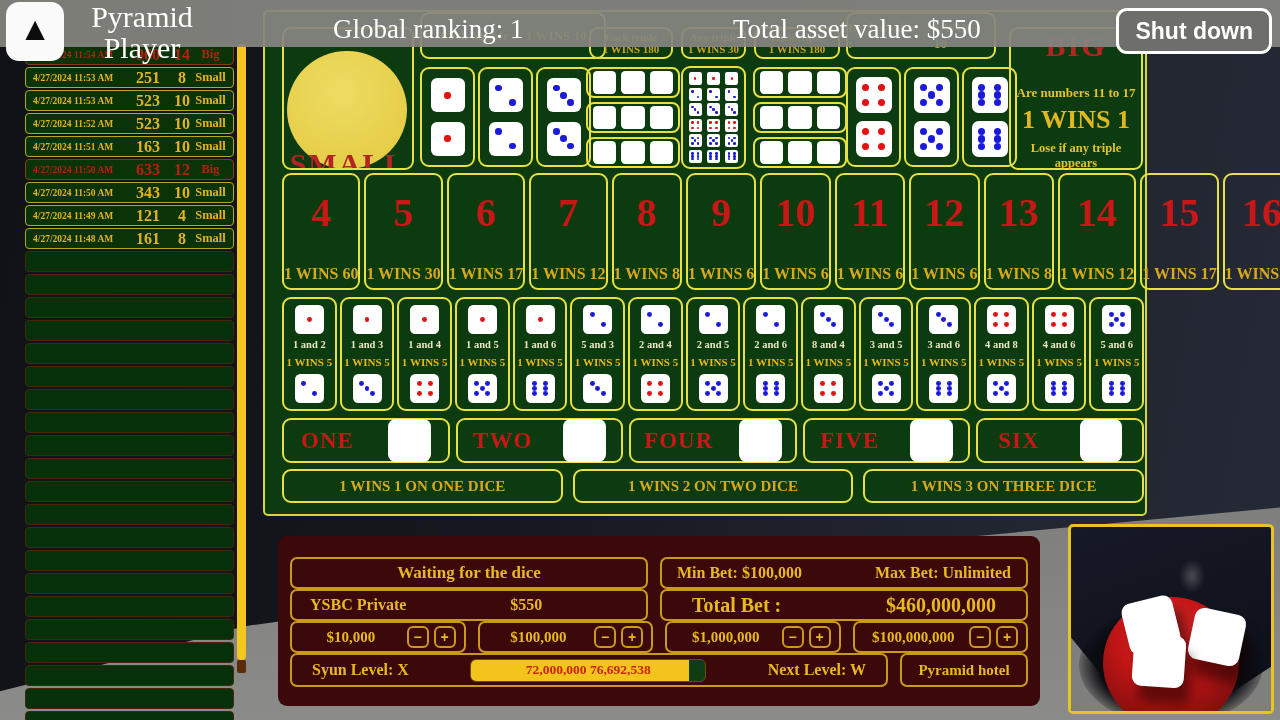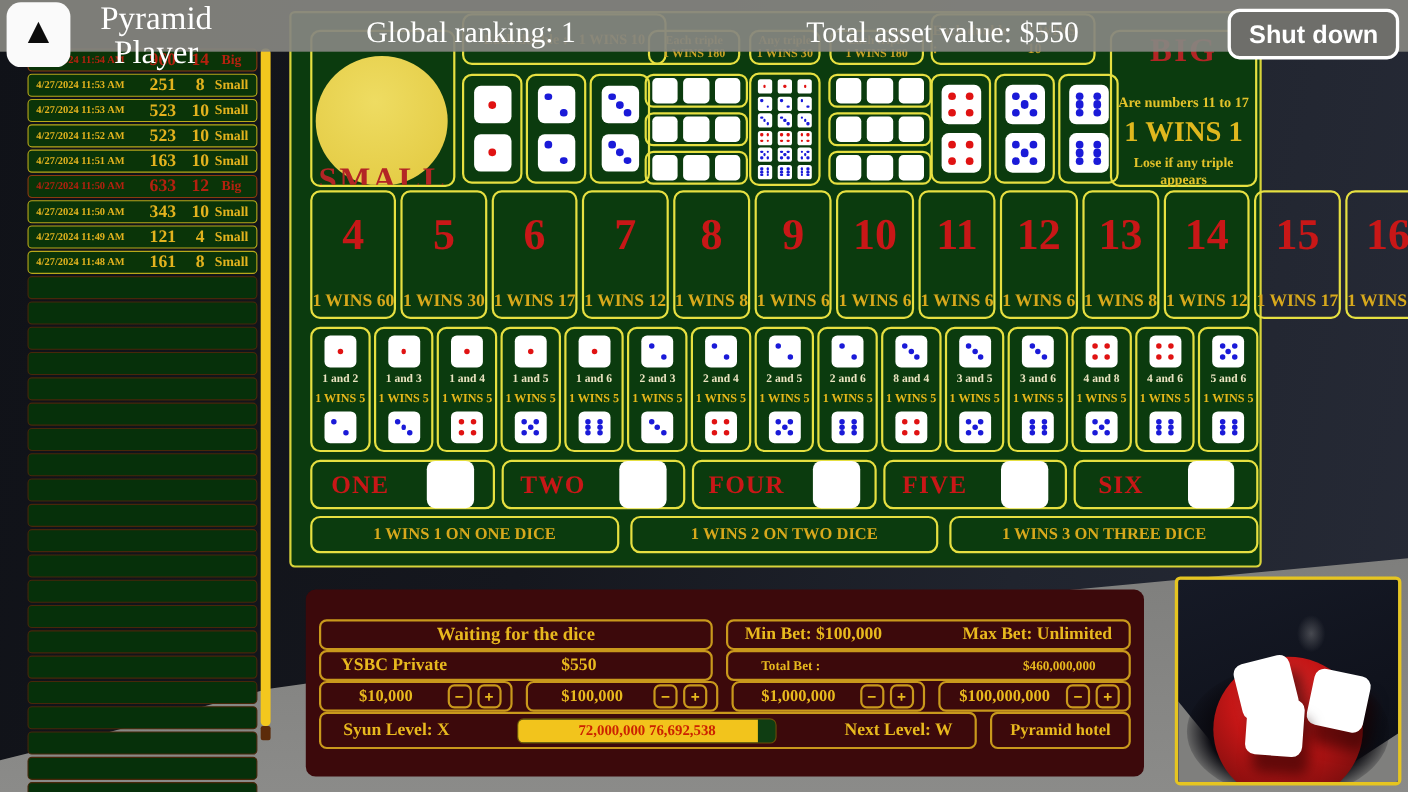--- a/index.html
+++ b/index.html
@@ -79,31 +79,31 @@
   .oddsinfo-box{flex:1;border:2px solid #e6e041;border-radius:9px;box-sizing:border-box;
     display:flex;align-items:center;justify-content:center;font-size:15px;font-weight:bold;color:#d8a91c;}
   
   .die{display:grid;grid-template-columns:repeat(3,1fr);grid-template-rows:repeat(3,1fr);
     background:#fff;border-radius:18%;padding:13%;box-sizing:border-box;gap:3%;flex:none;}
   .die span{width:100%;height:100%;}
   .die .pip{background:currentColor;border-radius:50%;}
   .die.redp{color:#e01212;} .die.bluep{color:#1a1ad8;}
   
   .panel{position:absolute;left:278px;top:536px;width:762px;height:170px;z-index:6;
-    background:#3c090b;border-radius:9px;box-sizing:border-box;padding:27px 12px;
-    display:flex;flex-direction:column;justify-content:flex-end;}
+    background:#3c090b;border-radius:9px;box-sizing:border-box;padding:9px 12px;
+    display:flex;flex-direction:column;justify-content:center;}
   .p-row{display:flex;gap:12px;height:32px;}
   .cbox{border:2px solid #c9991c;border-radius:7px;box-sizing:border-box;color:#e8b91e;
     font-weight:bold;display:flex;align-items:center;}
   .status-box{width:358px;justify-content:center;font-size:17px;}
   .minmax-box{flex:1;justify-content:space-between;padding:0 15px;font-size:16px;}
   .room-box{width:358px;font-size:16px;}
   .room-box .room-name{margin-left:18px;}
   .room-box .balance{margin:0 auto;}
-  .totalbet-box{flex:1;justify-content:space-between;padding:0 30px;font-size:12px;}
+  .totalbet-box{flex:1;justify-content:space-between;padding:0 30px;font-size:20px;}
   .chip-box{flex:1;padding:0 8px;}
   .chip-val{flex:1;text-align:center;font-size:15px;}
   .step-btn{width:22px;height:22px;margin-left:5px;background:transparent;border:2px solid #c9991c;
     border-radius:6px;color:#e8b91e;font-size:14px;font-weight:bold;line-height:1;
     display:flex;align-items:center;justify-content:center;cursor:pointer;padding:0;}
   .level-box{width:598px;justify-content:space-between;padding:0 20px;font-size:16px;height:34px;}
   .hotel-box{flex:1;justify-content:center;font-size:15px;height:34px;cursor:pointer;}
   .progress{position:relative;width:234px;height:21px;background:#0f3d12;border:1px solid #6b4d06;
     border-radius:6px;overflow:hidden;}
   .progress-fill{position:absolute;left:0;top:0;bottom:0;background:#f2c41c;}
@@ -1003,21 +1003,21 @@
             <span class="pip"></span>
             <span></span>
             <span></span>
             <span></span>
             <span></span>
             <span></span>
             <span></span>
             <span></span>
             <span class="pip"></span>
           </div>
-          <div class="pair-label">2 and 3</div>
+          <div class="pair-label">5 and 3</div>
           <div class="pair-odds">1 WINS 5</div>
           <div class="die bluep" style="height: 29px; width: 29px;">
             <span class="pip"></span>
             <span></span>
             <span></span>
             <span></span>
             <span class="pip"></span>
             <span></span>
             <span></span>
             <span></span>

